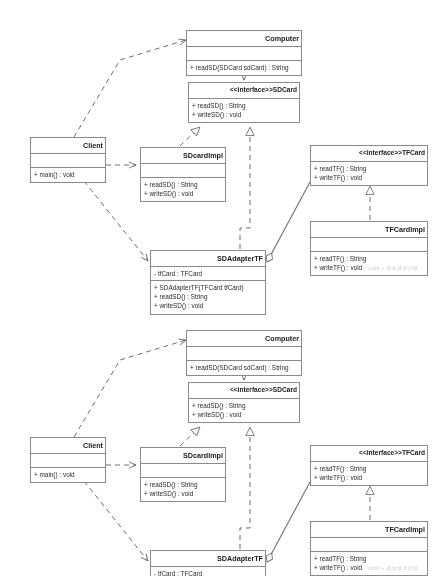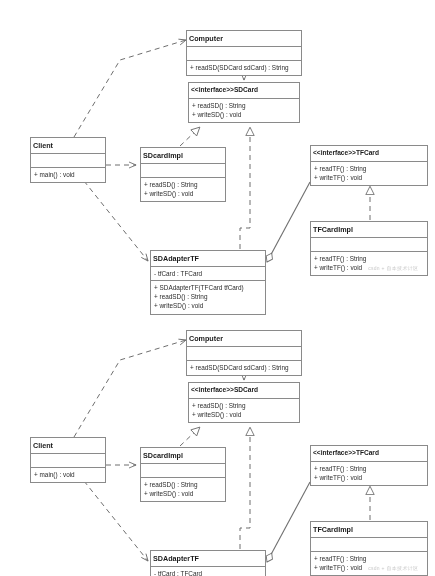--- a/index.html
+++ b/index.html
@@ -30,21 +30,21 @@
   }
   .uml-class {
     position: absolute;
     box-sizing: border-box;
     border: 1px solid #8a8a8a;
     background: #ffffff;
     z-index: 5;
   }
   .uml-header {
     box-sizing: border-box;
-    text-align: left;
+    text-align: right;
     font-weight: bold;
     font-size: 7.2px;
     color: #1a1a1a;
     line-height: 1;
     padding: 4px 2px 4px 2px;
     border-bottom: 1px solid #8a8a8a;
     white-space: nowrap;
     overflow: hidden;
   }
   .uml-header.iface {

